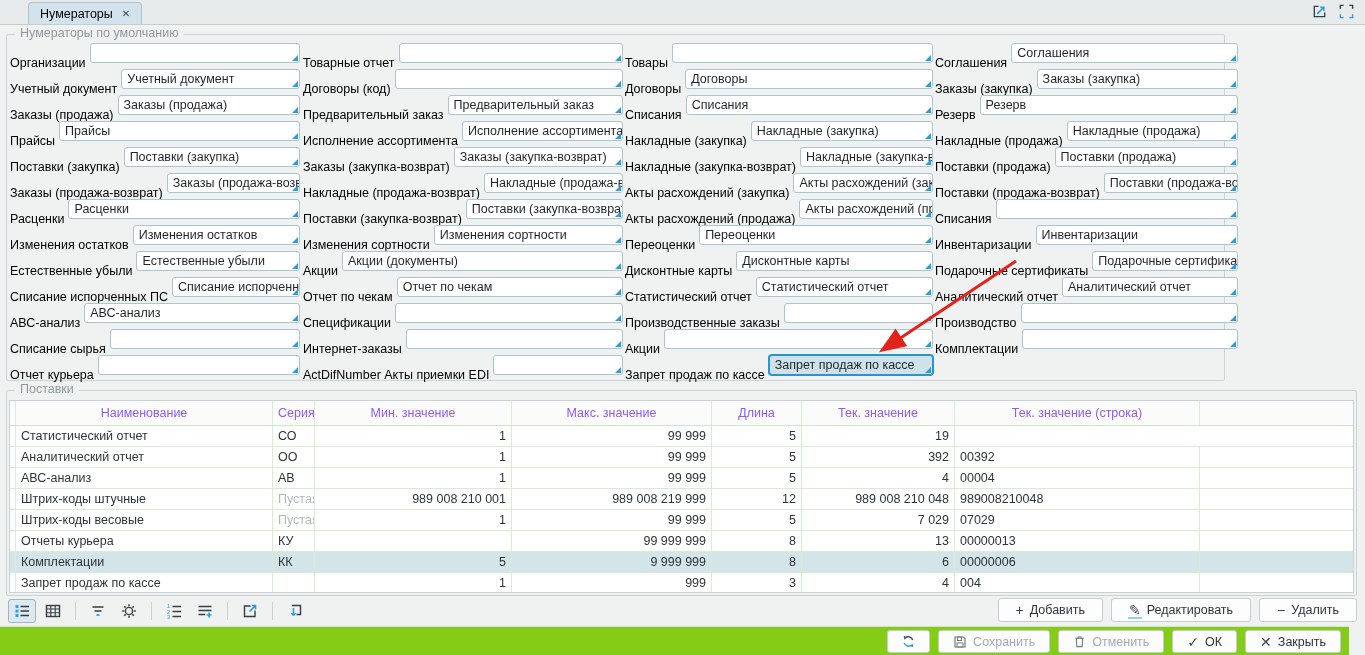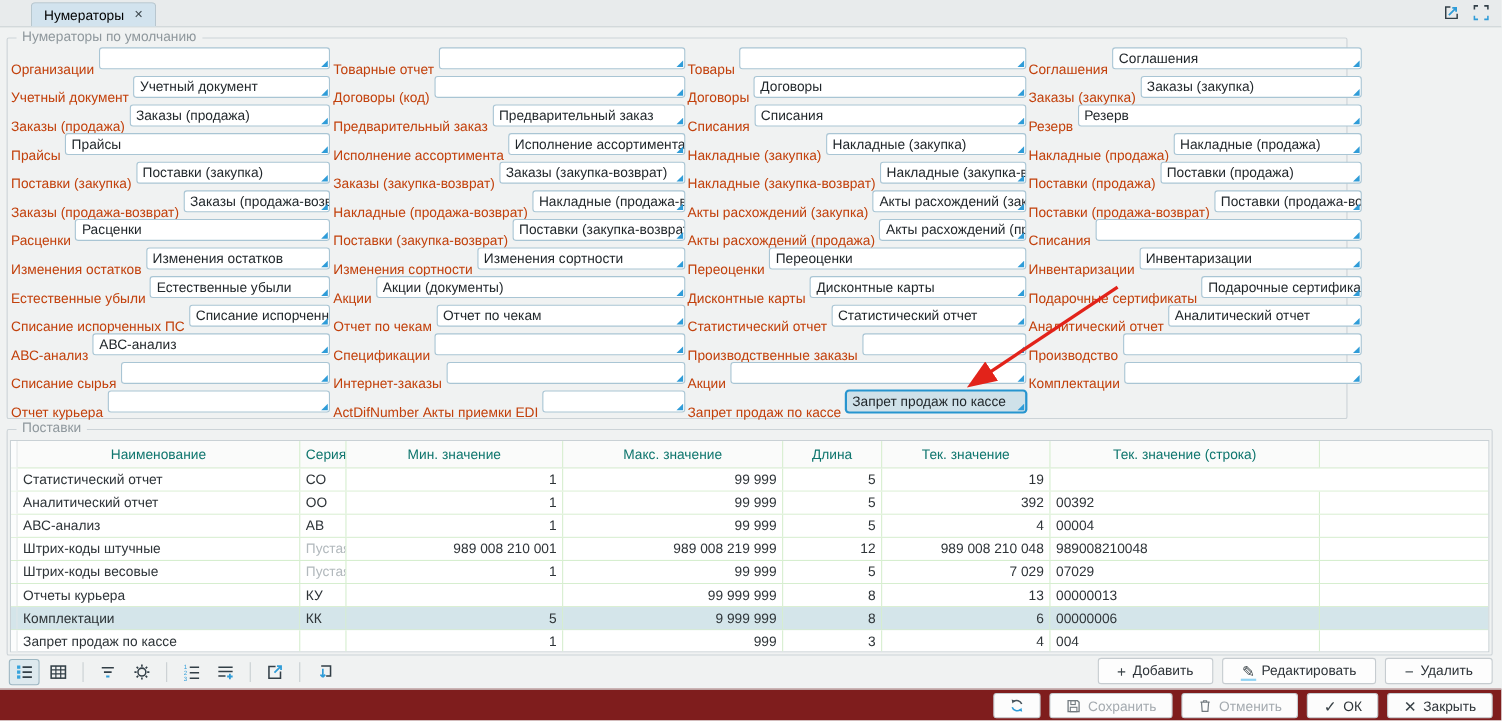--- a/index.html
+++ b/index.html
@@ -19,31 +19,31 @@
 
   
   .group { position:absolute; border:1px solid #ccd3d7; border-radius:2px; }
   .gtitle { position:absolute; top:-9px; left:8px; background:#f0f2f2; padding:0 5px; color:#8f989d; font-size:12.5px; white-space:nowrap; }
   .group1 { left:6px; top:9px; width:1219px; height:347px; }
   .group2 { left:6px; top:365px; width:1351px; height:206px; }
 
   
   .fields-col { position:absolute; top:5px; }
   .field { display:flex; align-items:center; height:26px; }
-  .field label { white-space:nowrap; padding-right:4px; color:#c2410c;margin-top:20px; }
+  .field label { white-space:nowrap; padding-right:4px; color:#000000;margin-top:20px; }
   .inputbox { flex:1; min-width:0; position:relative; height:20px; line-height:18px; background:#fff; border:1px solid #a9c5d4; border-radius:3px; padding:0 5px; color:#1f2529; white-space:nowrap; overflow:hidden; cursor:text; }
   .inputbox::after { content:""; position:absolute; right:1px; bottom:1px; width:0; height:0; border-style:solid; border-width:0 0 6px 6px; border-color:transparent transparent #2f9cd8 transparent; }
   .inputbox.focused { background:#cfe1e9; border-color:#2795cf; box-shadow:0 0 0 1px #2795cf; }
 
   
   .table { position:absolute; left:2px; top:9px; right:2px; height:193px; background:#fff; border:1px solid #c9d1d5; overflow:hidden; }
   .trow { display:grid; grid-template-columns:6px 257px 42px 197px 200px 90px 153px 245px 1fr; height:21px; border-bottom:1px solid #d6eecf; background:#fff; }
   .trow.thead { height:25px; background:#fafbfa; border-bottom:1px solid #cde8c6; }
   .cell { border-right:1px solid #d6eecf; padding:0 5px; overflow:hidden; white-space:nowrap; line-height:20px; }
-  .thead .cell { text-align:center; line-height:24px; color:#0f766e; }
+  .thead .cell { text-align:center; line-height:24px; color:#8b5cf6; }
   .cell.right { text-align:right; }
   .cell.ind { padding:0; border-right:1px solid #e2e6e7; background:#fcfdfd; }
   .cell.filler { border-right:none; }
   .trow.selected, .trow.selected .cell { background:#d4e5ea; }
   .trow.selected .cell.ind { background:#d4e5ea; }
   .cell.placeholder { color:#b2b9bd; }
 
   
   .toolbar { position:absolute; left:0; top:573px; right:0; height:26px; }
   .tool-icons { position:absolute; left:8px; top:0; display:flex; align-items:center; height:26px; gap:3px; }
@@ -51,21 +51,21 @@
   .iconbtn.active { border-color:#9db7c2; background:#dde9ee; }
   .tsep { width:1px; height:18px; background:#c9cfd2; margin:0 5px; }
   .toolbar-buttons { position:absolute; right:8px; top:0; display:flex; gap:8px; }
   .btn { height:24px; display:inline-flex; align-items:center; justify-content:center; gap:6px; background:#fdfdfd; border:1px solid #c6ccd0; border-radius:3px; font-size:12.5px; color:#2f353a; padding:0 17px; cursor:pointer; white-space:nowrap; }
   .btn .glyph { font-size:14px; line-height:1; color:#3a4348; }
   .btn.disabled { color:#a5abb0; cursor:default; }
   .pencil-wrap { position:relative; display:inline-block; line-height:1; }
   .pencil-wrap::after { content:""; position:absolute; left:-1px; right:-1px; bottom:-2px; height:2px; background:#8fd2f2; }
 
   
-  .footer { position:absolute; left:0; bottom:0; right:0; height:29px; background:#7f1d1d; border-top:1px solid #d6dadb; }
+  .footer { position:absolute; left:0; bottom:0; right:16px; height:29px; background:#84cc16; border-top:1px solid #d6dadb; }
   .footer-buttons { position:absolute; right:8px; top:3px; display:flex; gap:8px; }
   .footer .btn { height:23px; padding:0 14px; background:#fcfcfc; }
   .footer .btn.iconsq { padding:0 13px; }
 
   
   .arrow-svg { position:absolute; left:0; top:0; pointer-events:none; z-index:50; }
 </style>
 </head>
 <body>
 

